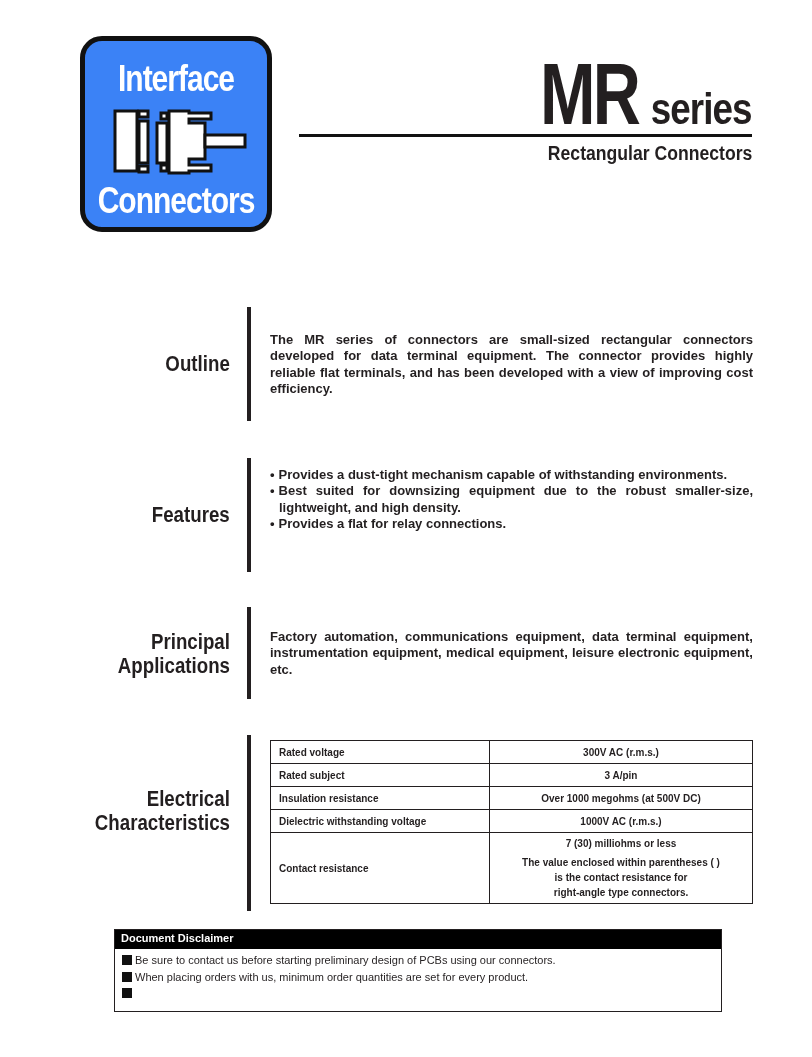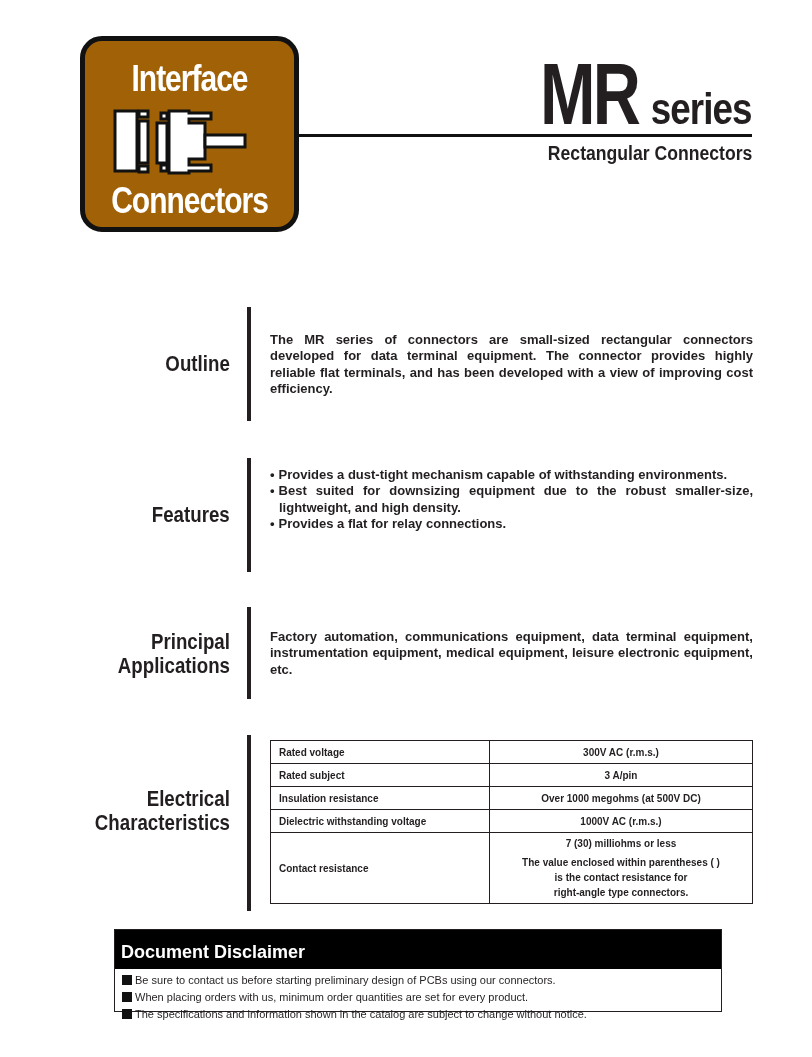--- a/index.html
+++ b/index.html
@@ -1,21 +1,21 @@
 <!DOCTYPE html>
 <html><head>
 <meta charset="utf-8">
 <style>
   html, body { margin: 0; padding: 0; background: #ffffff; }
   body { width: 812px; height: 1057px; position: relative; overflow: hidden;
          font-family: "Liberation Sans", sans-serif; color: #231f20; }
 
   
-  .logo { position: absolute; left: 80px; top: 36px; width: 219px; height: 196px;
-          background: #a16207; border: 5px solid #111; border-radius: 22px; box-sizing: border-box; }
+  .logo { position: absolute; left: 80px; top: 36px; width: 192px; height: 196px;
+          background: #3b82f6; border: 5px solid #111; border-radius: 22px; box-sizing: border-box; }
   .logo-text { position: absolute; left: 0; right: 0; text-align: center; color: #fff;
                font-weight: bold; font-family: "Liberation Sans", sans-serif;
                letter-spacing: -1px; transform: scaleY(1.25); }
   .logo-top { top: 20px; font-size: 30px; }
   .logo-bottom { top: 142px; font-size: 30px; }
   .logo-icon { position: absolute; left: 28px; top: 68px; }
 
   
   .title-block { position: absolute; right: 60px; top: 70px; text-align: right; }
   .mr { font-size: 74px; font-weight: bold; letter-spacing: -3px; transform: scaleY(1.18) scaleX(0.9);
@@ -43,21 +43,21 @@
                font-size: 10px; font-weight: bold; color: #231f20; }
   table.spec td { border: 1px solid #231f20; padding: 2px 8px; height: 18px; }
   table.spec td.k { width: 202px; text-align: left; }
   table.spec td.v { text-align: center; }
   .cr-main { margin: 2px 0 6px; }
   .cr-note { line-height: 15px; }
 
   
   .disc { position: absolute; left: 114px; top: 929px; width: 608px; height: 83px;
           border: 1px solid #231f20; box-sizing: border-box; }
-  .disc-head { background: #000; color: #fff; font-weight: bold; font-size: 18px; padding: 12px 6px; height: 15px; }
+  .disc-head { background: #000; color: #fff; font-weight: bold; font-size: 11px; padding: 2px 6px; height: 15px; }
   .disc-item { font-size: 11px; color: #231f20; margin: 5px 0 0 7px; display: flex; align-items: center; white-space: nowrap; }
   .sq { display: inline-block; width: 10px; height: 10px; background: #111; margin-right: 3px; }
 </style>
 </head>
 <body>
 
 <div class="logo">
   <div class="logo-text logo-top">Interface</div>
   <svg class="logo-icon" width="140" height="70" viewBox="0 0 140 70">
     <g stroke="#111" stroke-width="3" fill="#fff">
@@ -147,15 +147,14 @@
   <div class="disc-item">
     <span class="sq"></span>
     <span>Be sure to contact us before starting preliminary design of PCBs using our connectors.</span>
   </div>
   <div class="disc-item">
     <span class="sq"></span>
     <span>When placing orders with us, minimum order quantities are set for every product.</span>
   </div>
   <div class="disc-item">
     <span class="sq"></span>
-    <span>The specifications and information shown in the catalog are subject to change without notice.</span>
   </div>
 </div>
 
 </body></html>

